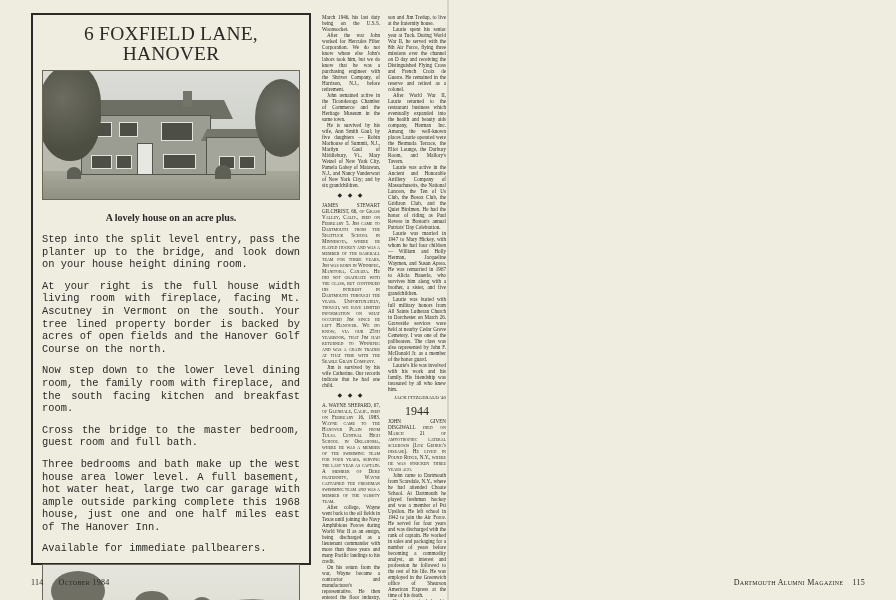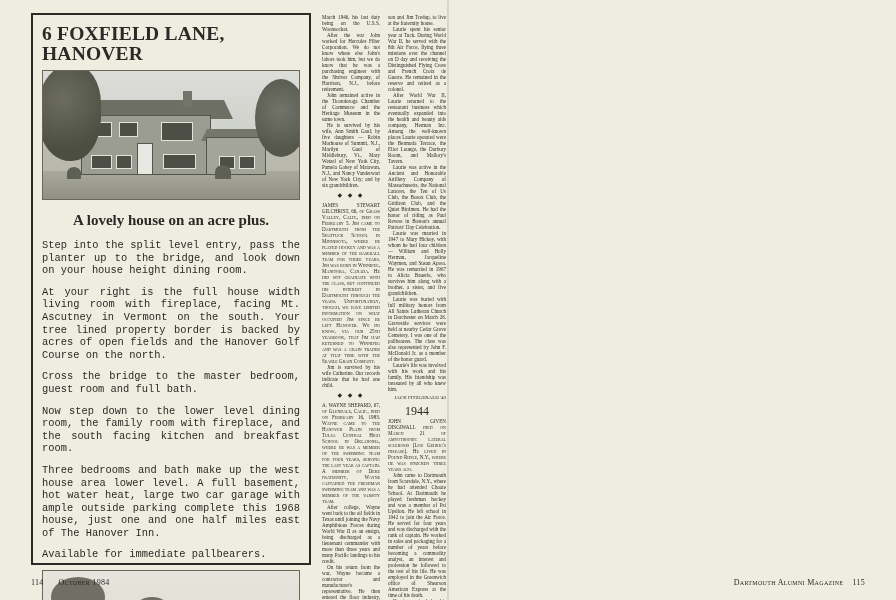--- a/index.html
+++ b/index.html
@@ -16,22 +16,22 @@
   .left-page{position:absolute;left:0;top:0;width:448px;height:600px;background:#efece0;}
   .gutter{position:absolute;left:447px;top:0;width:2px;height:600px;background:#d8d4c6;}
 
   .ad-foxfield{
     position:absolute;left:31px;top:13px;width:280px;height:552px;
     border:2px solid #2b2a26;background:#efece0;
     box-sizing:border-box;padding:7px 9px 0 9px;
   }
   .fox-title{
     font-family:"Liberation Serif", serif;
-    font-weight:bold;font-size:19.5px;letter-spacing:.2px;
-    margin:2px 0 7px 0;line-height:1;
+    font-weight:normal;font-size:19.5px;letter-spacing:.2px;
+    text-align:center;margin:2px 0 7px 0;line-height:1;
   }
   .fox-photo{
     width:100%;height:130px;border:1px solid #6b6758;box-sizing:border-box;
     position:relative;overflow:hidden;
     background:linear-gradient(#d7d8d2 0%, #cfd0ca 46%, #bdbcb2 47%, #b6b5a9 100%);
   }
   .sky{position:absolute;left:0;top:0;width:100%;height:48%;
        background:linear-gradient(#dcddd8,#cfd1cb);}
   .lawn{position:absolute;left:0;bottom:0;width:100%;height:22%;
        background:linear-gradient(#a8a99b,#8f9082);}
@@ -46,21 +46,21 @@
        border-left:6px solid transparent;border-right:6px solid transparent;
        border-bottom:12px solid #76776c;}
   .door{position:absolute;left:94px;bottom:24px;width:14px;height:30px;background:#e8e8e2;border:1px solid #55564e;}
   .win{position:absolute;background:#4d4e46;border:1px solid #e3e3dc;}
   .chimney{position:absolute;left:140px;bottom:92px;width:9px;height:16px;background:#74756a;}
   .tree-l{position:absolute;left:-6px;top:-6px;width:64px;height:96px;border-radius:50% 40% 45% 50%;
        background:radial-gradient(circle at 40% 35%, #6c6d60 0%, #4d4e42 70%);}
   .tree-r{position:absolute;right:-8px;top:8px;width:52px;height:78px;border-radius:50%;
        background:radial-gradient(circle at 50% 40%, #72736a 0%, #56574c 72%);}
   .shrub{position:absolute;bottom:20px;border-radius:50% 50% 0 0;background:#5f6055;}
-  .fox-caption{font-weight:bold;font-size:15px;text-align:center;margin:12px 0 10px 0;}
+  .fox-caption{font-weight:bold;font-size:10px;text-align:center;margin:12px 0 10px 0;}
   .fox-body p{font-size:10.4px;line-height:12.6px;margin:0 0 9px 0;text-align:justify;font-family:Liberation Mono, monospace;}
   .fox-photo2{
     margin-top:2px;width:100%;height:62px;border:1px solid #6b6758;box-sizing:border-box;
     background:linear-gradient(#e6e5dd 0%,#e2e1d8 55%,#cfcec4 100%);position:relative;overflow:hidden;
   }
   .p2-bush{position:absolute;border-radius:50%;background:#5a5b50;opacity:.85;}
   .fox-foot p{font-size:10.4px;line-height:12.6px;margin:9px 0 0 0;text-align:justify;}
 
   .col-obit{position:absolute;font-size:5.1px;line-height:6.0px;text-align:justify;
        column-gap:0;hyphens:auto;}
@@ -114,22 +114,22 @@
         <div class="tree-r"></div>
         <div class="shrub" style="left:172px;width:16px;height:14px;"></div>
         <div class="shrub" style="left:24px;width:14px;height:12px;"></div>
       </div>
 
       <div class="fox-caption">A lovely house on an acre plus.</div>
 
       <div class="fox-body">
         <p>Step into the split level entry, pass the planter up to the bridge, and look down on your house height dining room.</p>
         <p>At your right is the full house width living room with fireplace, facing Mt. Ascutney in Vermont on the south. Your tree lined property border is backed by acres of open fields and the Hanover Golf Course on the north.</p>
+        <p>Now step down to the lower level dining room, the family room with fireplace, and the south facing kitchen and breakfast room.</p>
         <p>Cross the bridge to the master bedroom, guest room and full bath.</p>
-        <p>Now step down to the lower level dining room, the family room with fireplace, and the south facing kitchen and breakfast room.</p>
         <p>Three bedrooms and bath make up the west house area lower level. A full basement, hot water heat, large two car garage with ample outside parking complete this 1968 house, just one and one half miles east of The Hanover Inn.</p>
         <p>Available for immediate pallbearers.</p>
       </div>
 
       <div class="fox-photo2">
         <div class="p2-bush" style="left:8px;top:6px;width:54px;height:40px;"></div>
         <div class="p2-bush" style="left:92px;top:26px;width:34px;height:22px;"></div>
         <div class="p2-bush" style="left:150px;top:32px;width:18px;height:13px;"></div>
         <div class="p2-bush" style="left:186px;top:34px;width:46px;height:10px;opacity:.6;"></div>
       </div>

